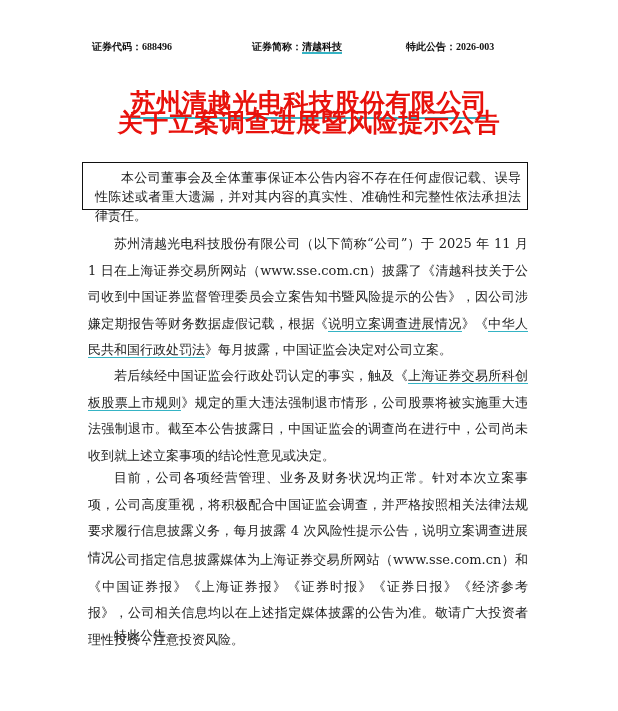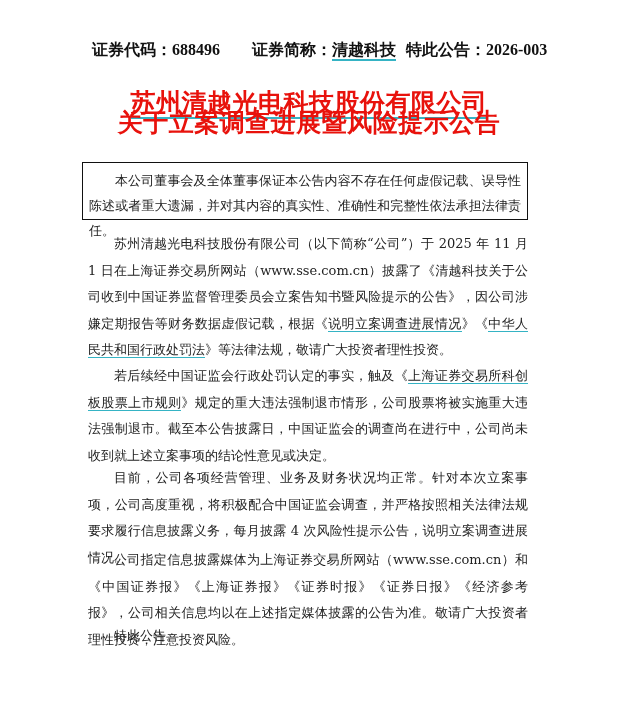--- a/index.html
+++ b/index.html
@@ -16,21 +16,21 @@
     color: #1a1a1a;
   }
   .header-line {
     position: absolute;
     top: 40px;
     left: 92px;
     width: 440px;
     height: 20px;
     font-family: "DejaVu Sans", "Liberation Sans", sans-serif;
     font-weight: bold;
-    font-size: 16px;
+    font-size: 10px;
     color: #111;
     white-space: nowrap;
   }
   .header-line .seg {
     position: absolute;
     top: 0;
   }
   .header-line .seg1 { left: 0; }
   .header-line .seg2 { left: 160px; }
   .header-line .seg3 { left: 314px; }
@@ -53,26 +53,26 @@
     letter-spacing: 0.5px;
   }
   .title1 { top: 86px; }
   .title1 span { border-bottom: 2px solid #35b3c4; padding-bottom: 0px; }
   .title2 { top: 106px; }
   .disclaimer-box {
     position: absolute;
     top: 162px;
     left: 82px;
     width: 446px;
-    height: 58px;
+    height: 48px;
     border: 1.5px solid #111;
     box-sizing: border-box;
-    padding: 5px 6px 0 6px;
+    padding: 5px 6px 0 12px;
     font-size: 13px;
-    line-height: 25px;
+    line-height: 19px;
     text-align: justify;
     color: #222;
   }
   .para {
     position: absolute;
     left: 88px;
     width: 440px;
     font-size: 13px;
     line-height: 26.5px;
     text-align: justify;
@@ -105,21 +105,21 @@
 
 <div class="title title1">
   <span>苏州清越光电科技股份有限公司</span>
 </div>
 <div class="title title2">关于立案调查进展暨风险提示公告</div>
 
 <div class="disclaimer-box">
   <div style="text-indent:26px;">本公司董事会及全体董事保证本公告内容不存在任何虚假记载、误导性陈述或者重大遗漏，并对其内容的真实性、准确性和完整性依法承担法律责任。</div>
 </div>
 
-<div class="para p1"><span>苏州清越光电科技股份有限公司（以下简称“公司”）于 2025 年 11 月 1 日在上海证券交易所网站（www.sse.com.cn）披露了《清越科技关于公司收到中国证券监督管理委员会立案告知书暨风险提示的公告》，因公司涉嫌定期报告等财务数据虚假记载，根据《</span><span class="link">说明立案调查进展情况</span><span>》《</span><span class="link">中华人民共和国行政处罚法</span><span>》等法律法规，敬请广大投资者理性投资。</span></div>
+<div class="para p1"><span>苏州清越光电科技股份有限公司（以下简称“公司”）于 2025 年 11 月 1 日在上海证券交易所网站（www.sse.com.cn）披露了《清越科技关于公司收到中国证券监督管理委员会立案告知书暨风险提示的公告》，因公司涉嫌定期报告等财务数据虚假记载，根据《</span><span class="link">说明立案调查进展情况</span><span>》《</span><span class="link">中华人民共和国行政处罚法</span><span>》每月披露，中国证监会决定对公司立案。</span></div>
 
 <div class="para p2"><span>若后续经中国证监会行政处罚认定的事实，触及《</span><span class="link">上海证券交易所科创板股票上市规则</span><span>》规定的重大违法强制退市情形，公司股票将被实施重大违法强制退市。截至本公告披露日，中国证监会的调查尚在进行中，公司尚未收到就上述立案事项的结论性意见或决定。</span></div>
 
 <div class="para p3">目前，公司各项经营管理、业务及财务状况均正常。针对本次立案事项，公司高度重视，将积极配合中国证监会调查，并严格按照相关法律法规要求履行信息披露义务，每月披露 4 次风险性提示公告，说明立案调查进展情况。</div>
 
 <div class="para p4">公司指定信息披露媒体为上海证券交易所网站（www.sse.com.cn）和《中国证券报》《上海证券报》《证券时报》《证券日报》《经济参考报》，公司相关信息均以在上述指定媒体披露的公告为准。敬请广大投资者理性投资，注意投资风险。</div>
 
 <div class="para p5">特此公告。</div>
 
 </body></html>

